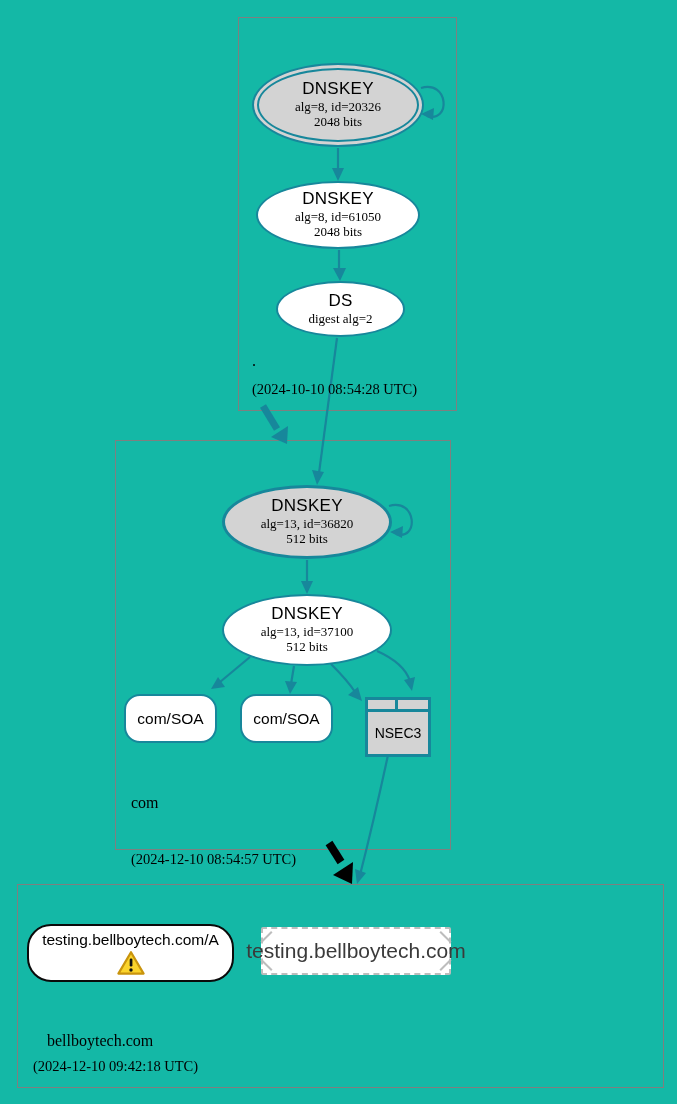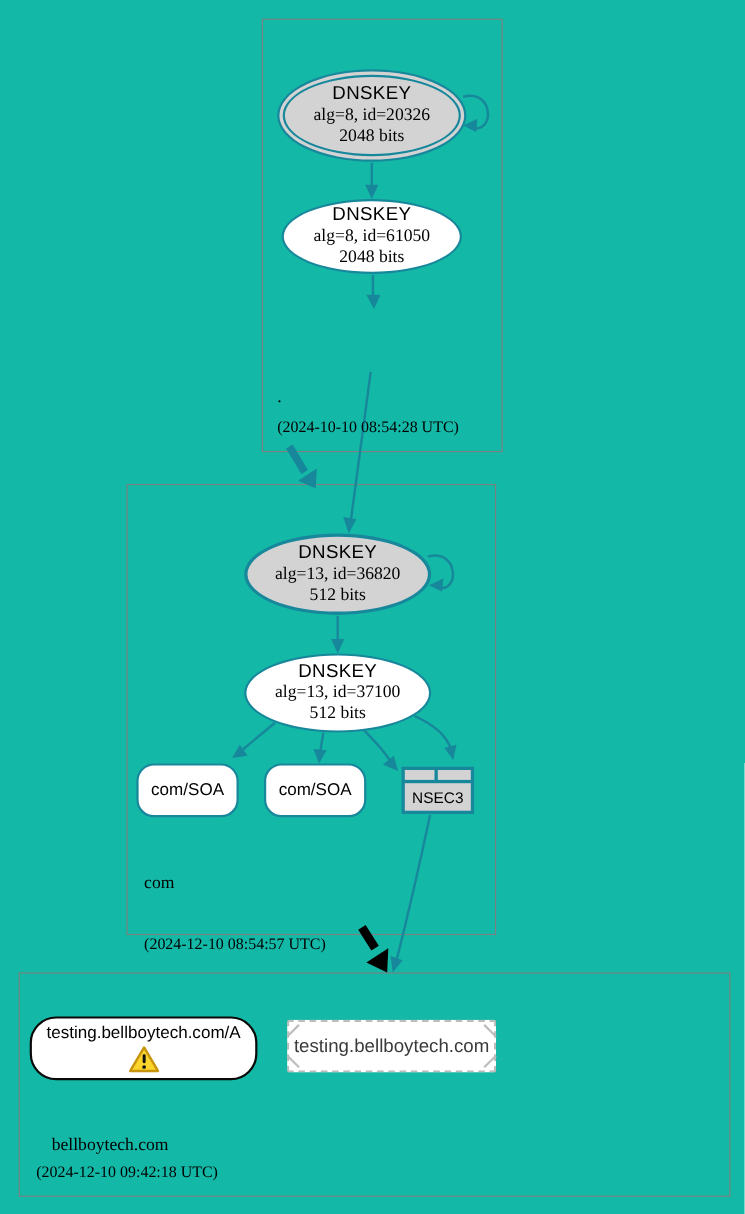--- a/index.html
+++ b/index.html
@@ -15,29 +15,29 @@
   .zone-box{position:absolute;border:1px solid var(--boxborder);z-index:1;}
   .edges{position:absolute;left:0;top:0;z-index:2;pointer-events:none;}
   .node{position:absolute;z-index:3;display:flex;flex-direction:column;align-items:center;justify-content:center;text-align:center;box-sizing:border-box;}
   .ellipse{border:2px solid var(--teal);border-radius:50%;background:#fff;}
   .ellipse.gray{background:var(--nodefill);}
   .ellipse.thick{border-width:3px;}
   .ellipse2{position:absolute;z-index:3;border:2px solid var(--teal);border-radius:50%;background:var(--nodefill);box-sizing:border-box;}
   .ellipse2::before{content:"";position:absolute;inset:3px;border:2px solid var(--teal);border-radius:50%;}
   .ellipse2 .content{position:relative;width:100%;height:100%;display:flex;flex-direction:column;align-items:center;justify-content:center;text-align:center;}
   .ntitle{font-size:17px;line-height:1.1;letter-spacing:.3px;}
-  .ndetail{font-family:"Liberation Serif",serif;font-size:16px;line-height:1.2;}
+  .ndetail{font-family:"Liberation Serif",serif;font-size:13px;line-height:1.2;}
   .rrset{border:2.5px solid #0a0a0a;border-radius:24px;background:#fff;font-size:15.5px;}
   .label-serif{position:absolute;z-index:3;font-family:"Liberation Serif",serif;font-size:16px;}
   .ts{font-size:14.5px;}
   .nsec3{position:absolute;z-index:3;background:var(--teal);padding:3px;box-sizing:border-box;}
   .nsec3-grid{display:grid;grid-template-columns:1fr 1.15fr;grid-template-rows:9px 1fr;gap:3px;width:100%;height:100%;}
   .nsec3-grid .cell{background:var(--nodefill);}
   .nsec3-grid .main{grid-column:1/3;display:flex;align-items:center;justify-content:center;font-size:14px;}
-  .dashed{border:2px dashed #bdbdbd;background:#fff;font-size:17px;color:#3a3a3a;border-radius:2px;}
+  .dashed{border:2px dashed #bdbdbd;background:#fff;font-size:21px;color:#3a3a3a;border-radius:2px;}
   .diag{position:absolute;width:15px;height:0;border-top:2px solid #bdbdbd;}
   .diag.tl{left:-4px;top:7px;transform:rotate(-45deg);}
   .diag.tr{right:-4px;top:7px;transform:rotate(45deg);}
   .diag.bl{left:-4px;bottom:7px;transform:rotate(45deg);}
   .diag.br{right:-4px;bottom:7px;transform:rotate(-45deg);}
   .warn{margin-top:1px;}
 </style>
 </head>
 <body>
 
@@ -122,20 +122,24 @@
       <div class="ndetail">2048 bits</div>
     </div>
   </div>
 
   <div class="node ellipse" style="left:256px;top:181px;width:164px;height:68px">
     <div class="ntitle">DNSKEY</div>
     <div class="ndetail">alg=8, id=61050</div>
     <div class="ndetail">2048 bits</div>
   </div>
 
+  <div class="node ellipse" style="left:276px;top:281px;width:129px;height:56px">
+    <div class="ntitle">DS</div>
+    <div class="ndetail">digest alg=2</div>
+  </div>
 
   <div class="label-serif" style="left:252px;top:352px">.</div>
   <div class="label-serif ts" style="left:252px;top:381px">(2024-10-10 08:54:28 UTC)</div>
 
   <div class="node ellipse gray thick" style="left:222px;top:485px;width:170px;height:74px">
     <div class="ntitle">DNSKEY</div>
     <div class="ndetail">alg=13, id=36820</div>
     <div class="ndetail">512 bits</div>
   </div>
 
@@ -146,21 +150,21 @@
   </div>
 
   <div class="node ellipse" style="left:124px;top:694px;width:93px;height:49px;border-radius:16px;font-size:15.5px">
     <span>com/SOA</span>
   </div>
 
   <div class="node ellipse" style="left:240px;top:694px;width:93px;height:49px;border-radius:16px;font-size:15.5px">
     <span>com/SOA</span>
   </div>
 
-  <div class="nsec3" style="left:365px;top:697px;width:66px;height:43px">
+  <div class="nsec3" style="left:365px;top:697px;width:66px;height:60px">
     <div class="nsec3-grid">
       <span class="cell"></span>
       <span class="cell"></span>
       <div class="cell main">NSEC3</div>
     </div>
   </div>
 
   <div class="label-serif" style="left:131px;top:794px">com</div>
   <div class="label-serif ts" style="left:131px;top:851px">(2024-12-10 08:54:57 UTC)</div>
 

